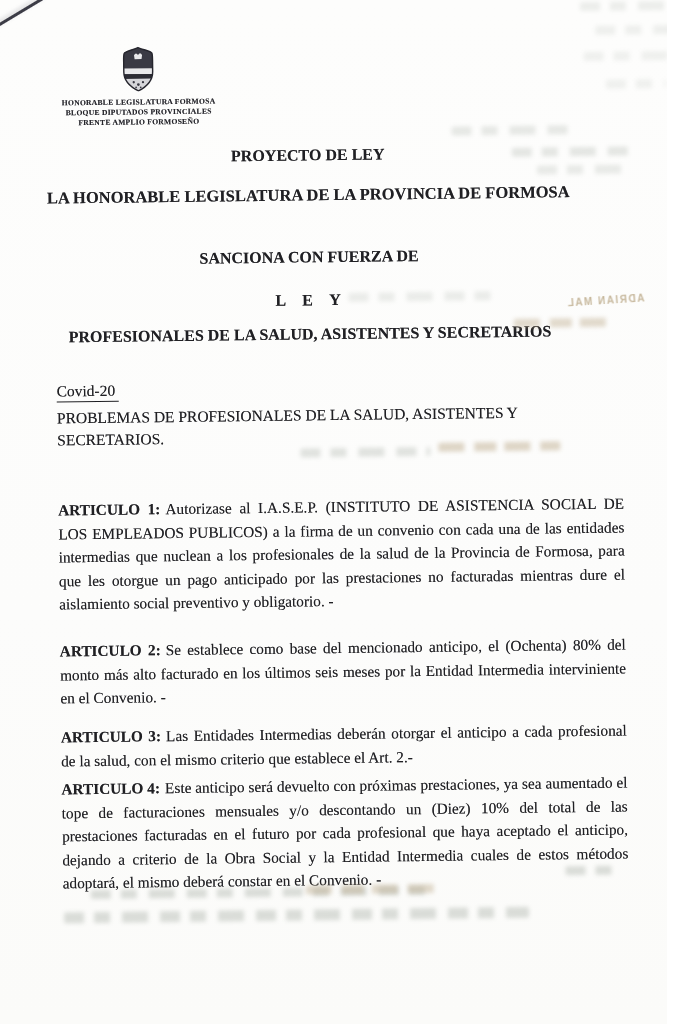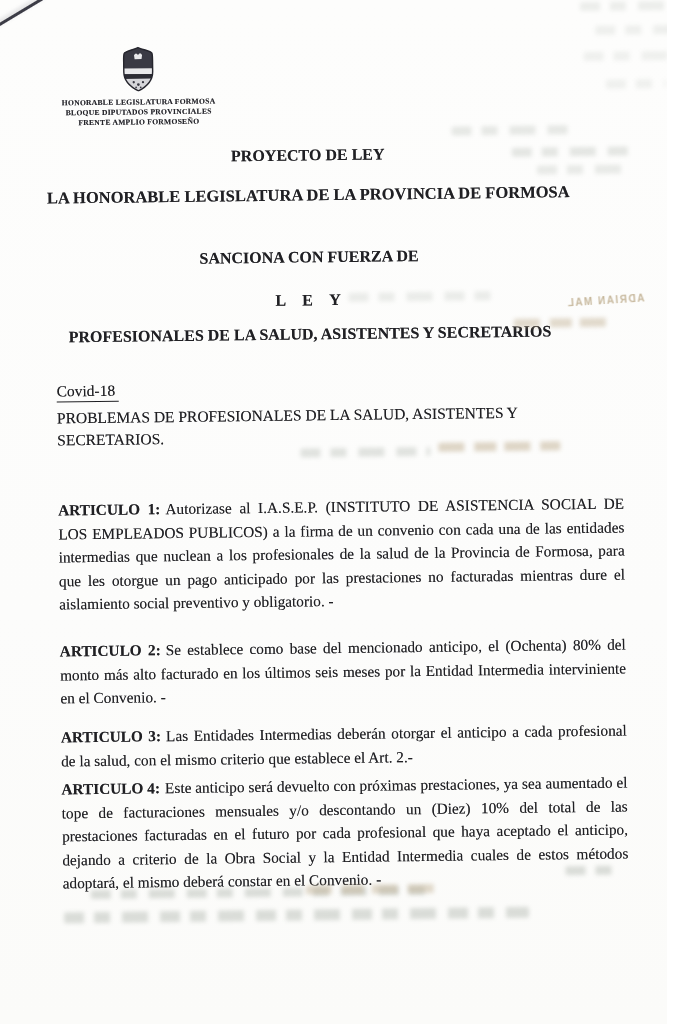--- a/index.html
+++ b/index.html
@@ -100,21 +100,21 @@
       <div class="lh-line">FRENTE AMPLIO FORMOSEÑO</div>
     </div>
 
     <div class="hblock h-project ink">PROYECTO DE LEY</div>
     <div class="hblock h-legislature ink">LA HONORABLE LEGISLATURA DE LA PROVINCIA DE FORMOSA</div>
     <div class="hblock h-sanction ink">SANCIONA CON FUERZA DE</div>
     <div class="hblock h-law ink">L E Y</div>
     <div class="hblock h-subject ink">PROFESIONALES DE LA SALUD, ASISTENTES Y SECRETARIOS</div>
 
     <div class="intro">
-      <span class="covid-tag ink">Covid-18</span>
+      <span class="covid-tag ink">Covid-20</span>
       <div class="problem ink">PROBLEMAS DE PROFESIONALES DE LA SALUD, ASISTENTES Y SECRETARIOS.</div>
     </div>
 
     <p class="article art-1 ink">
       <strong>ARTICULO 1:</strong><span>Autorizase al I.A.S.E.P. (INSTITUTO DE ASISTENCIA SOCIAL DE LOS EMPLEADOS PUBLICOS) a la firma de un convenio con cada una de las entidades intermedias que nuclean a los profesionales de la salud de la Provincia de Formosa, para que les otorgue un pago anticipado por las prestaciones no facturadas mientras dure el aislamiento social preventivo y obligatorio. -</span>
     </p>
     <p class="article art-2 ink">
       <strong>ARTICULO 2:</strong><span>Se establece como base del mencionado anticipo, el (Ochenta) 80% del monto más alto facturado en los últimos seis meses por la Entidad Intermedia interviniente en el Convenio. -</span>
     </p>
     <p class="article art-3 ink">

